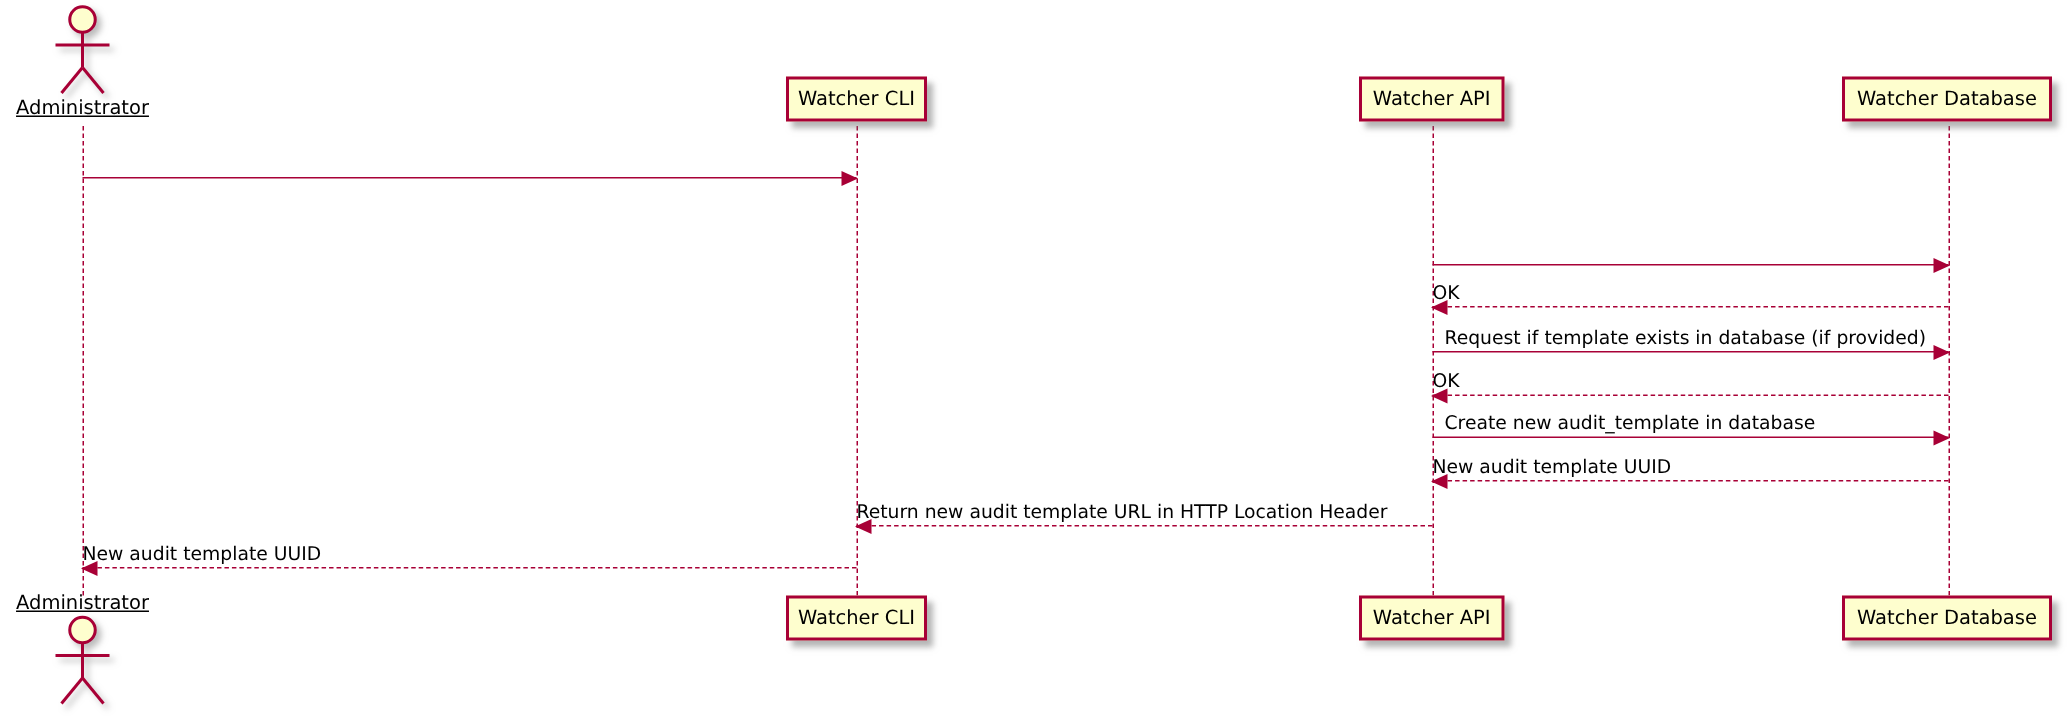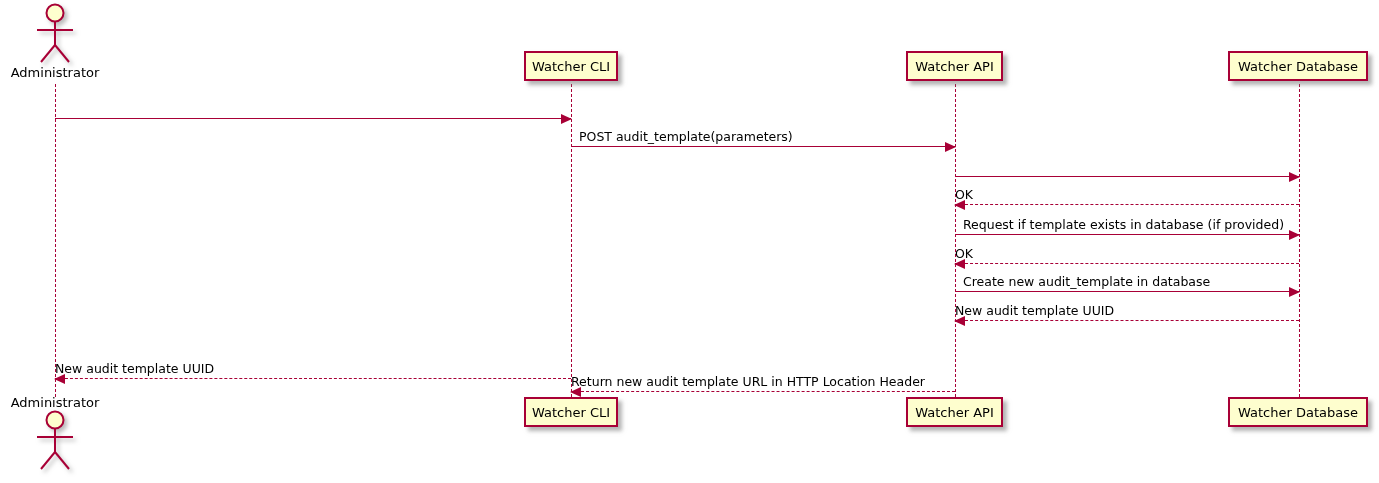--- a/index.html
+++ b/index.html
@@ -36,21 +36,21 @@
     background: var(--fill);
     border: 2px solid var(--accent);
     box-shadow: 4px 4px 4px rgba(120,120,120,0.55);
     display: flex;
     align-items: center;
     justify-content: center;
     font-size: 13px;
     white-space: nowrap;
   }
   
-  .actor { position: absolute; width: 110px; text-align: center; }
+  .actor { position: absolute; width: 110px; text-align: center; text-decoration: underline; }
   .actor svg { display: block; margin: 0 auto; filter: drop-shadow(3px 3px 2px rgba(120,120,120,0.5)); }
   .actor-name { font-size: 13px; white-space: nowrap; }
   
   .msg { position: absolute; height: 18px; }
   .msg .mline {
     position: absolute;
     left: 0; right: 0; bottom: 0;
     border-top: 1px solid var(--accent);
   }
   .msg.dashed .mline { border-top-style: dashed; }
@@ -123,25 +123,20 @@
   </div>
   <div class="pbox" style="left:1228px; top:397px; width:140px;">
     <span>Watcher Database</span>
   </div>
 
   <div class="msg solid right" style="left:55px; top:101px; width:516px;">
     <span class="mline"></span>
     <span class="ahead"></span>
   </div>
 
-  <div class="msg solid right" style="left:571px; top:129px; width:384px;">
-    <span class="mlabel">POST audit_template(parameters)</span>
-    <span class="mline"></span>
-    <span class="ahead"></span>
-  </div>
 
   <div class="msg solid right" style="left:955px; top:159px; width:344px;">
     <span class="mline"></span>
     <span class="ahead"></span>
   </div>
 
   <div class="msg dashed left" style="left:955px; top:187px; width:344px;">
     <span class="mlabel">OK</span>
     <span class="mline"></span>
     <span class="ahead"></span>
@@ -164,21 +159,21 @@
     <span class="mline"></span>
     <span class="ahead"></span>
   </div>
 
   <div class="msg dashed left" style="left:955px; top:303px; width:344px;">
     <span class="mlabel">New audit template UUID</span>
     <span class="mline"></span>
     <span class="ahead"></span>
   </div>
 
-  <div class="msg dashed left" style="left:571px; top:333px; width:384px;margin-top:41px;">
+  <div class="msg dashed left" style="left:571px; top:333px; width:384px;">
     <span class="mlabel">Return new audit template URL in HTTP Location Header</span>
     <span class="mline"></span>
     <span class="ahead"></span>
   </div>
 
   <div class="msg dashed left" style="left:55px; top:361px; width:516px;">
     <span class="mlabel">New audit template UUID</span>
     <span class="mline"></span>
     <span class="ahead"></span>
   </div>

